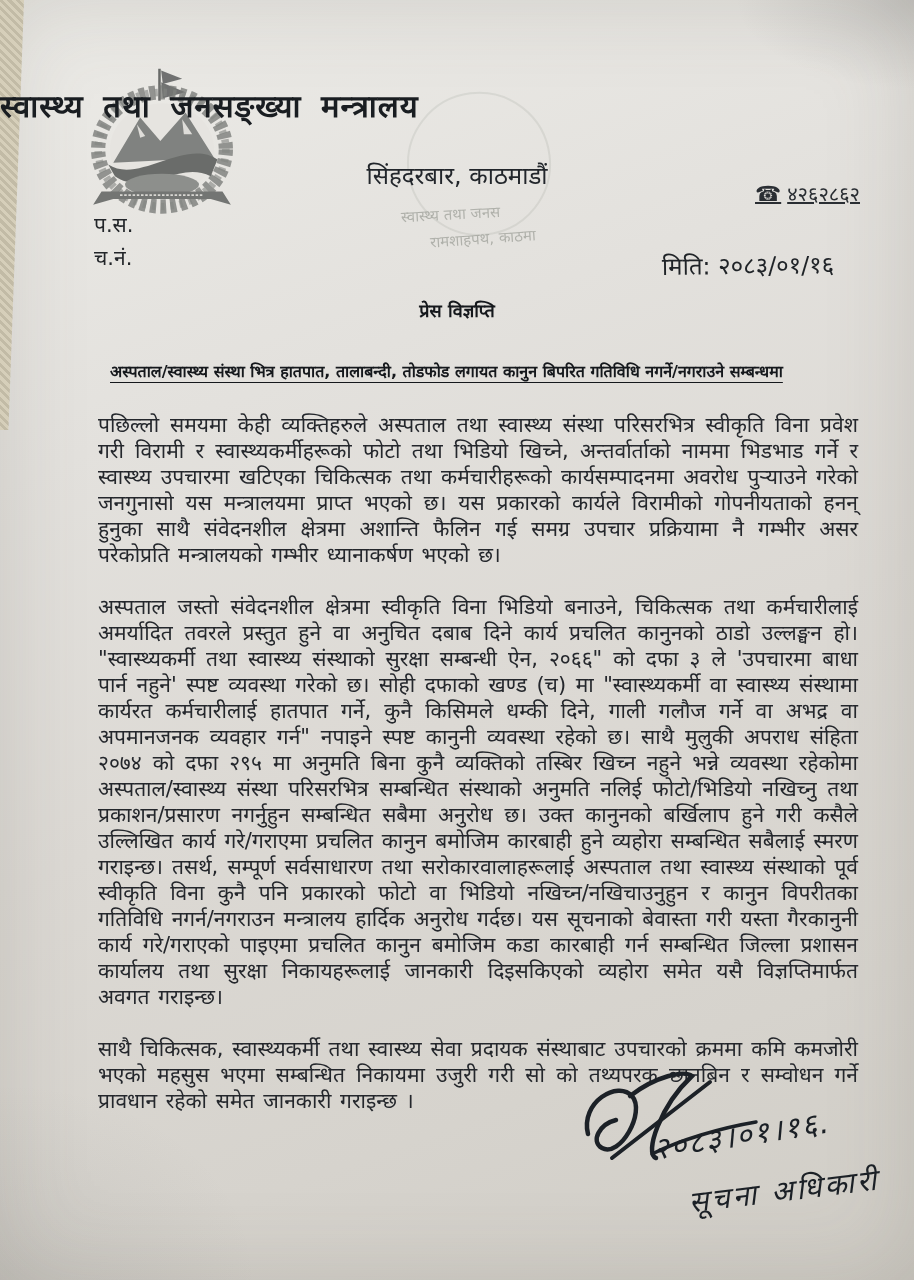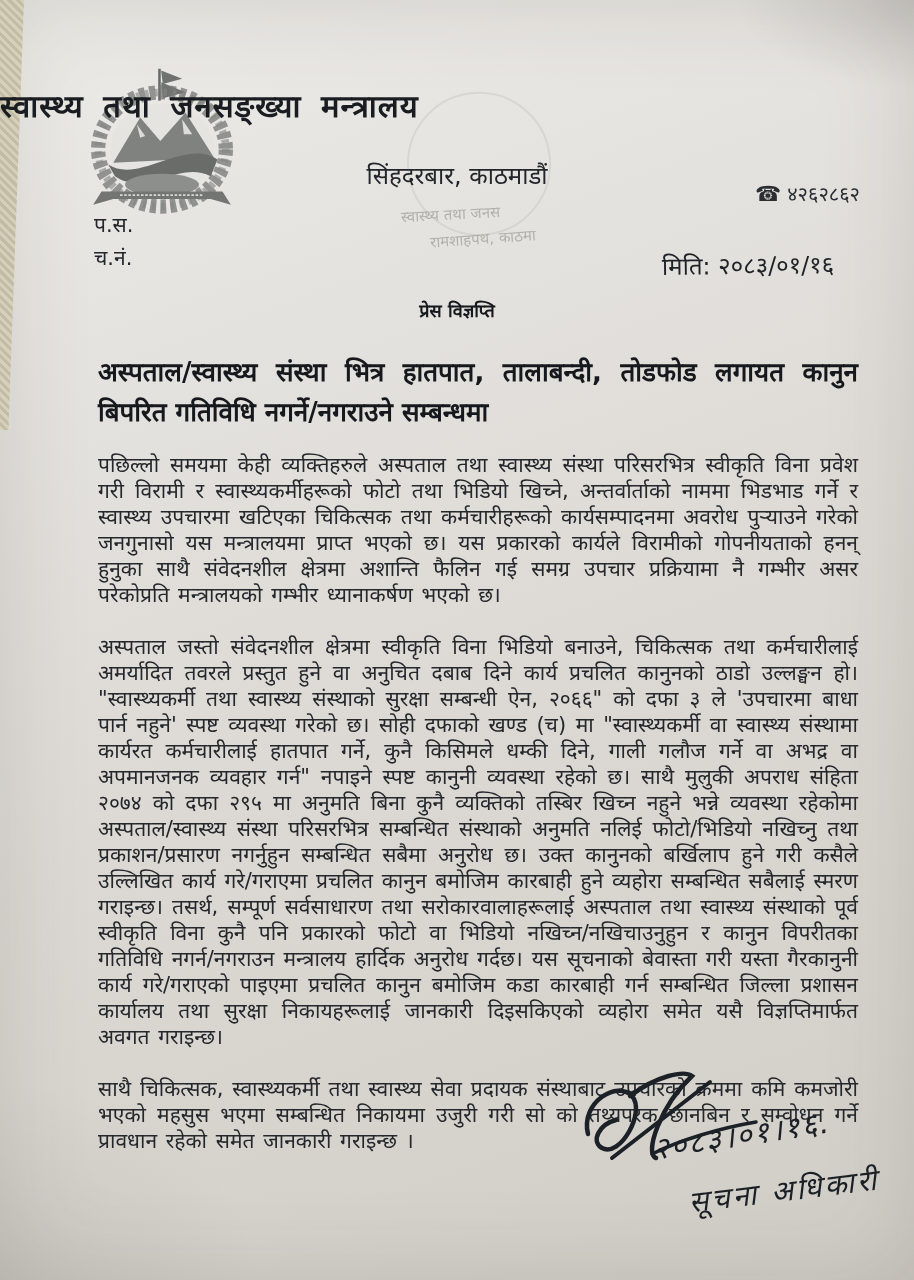--- a/index.html
+++ b/index.html
@@ -33,21 +33,21 @@
   .sheet{position:absolute;inset:0;}
 
   
   .emblem{position:absolute;left:78px;top:56px;width:168px;height:170px;opacity:.82;}
   .gov-line{position:absolute;left:0;right:0;top:50px;text-align:center;
     font-size:25px;letter-spacing:1px;color:#1e2226;}
   .ministry-line{position:absolute;left:0;right:0;top:84px;text-align:left;
     font-size:31px;font-weight:600;letter-spacing:1px;color:#191d21;font-family:Liberation Mono, monospace;}
   .address-line{position:absolute;left:0;right:0;top:148px;text-align:center;
     font-size:24px;color:#22262b;margin-top:10px;}
-  .phone-line{position:absolute;right:54px;top:180px;font-size:20px;color:#2a2e33;}
+  .phone-line{position:absolute;right:54px;top:180px;font-size:20px;color:#2a2e33;text-decoration:underline;}
   .phone-line .glyph{font-size:21px;margin-right:6px;}
 
   
   .stamp{position:absolute;left:378px;top:92px;width:200px;height:160px;
     opacity:.55;transform:rotate(-7deg);pointer-events:none;}
   .stamp .ring{position:absolute;left:30px;top:0;width:140px;height:140px;border-radius:50%;
     border:2px solid rgba(120,126,115,.25);}
   .stamp .s1{position:absolute;left:18px;top:108px;font-size:15px;color:rgba(100,106,96,.75);
     transform:rotate(4deg);white-space:nowrap;}
   .stamp .s2{position:absolute;left:44px;top:136px;font-size:15px;color:rgba(100,106,96,.75);
@@ -56,22 +56,22 @@
   
   .ref-ps{position:absolute;left:94px;top:210px;font-size:21px;}
   .ref-chn{position:absolute;left:94px;top:243px;font-size:21px;text-align:center;}
   .date-line{position:absolute;left:662px;top:248px;font-size:24px;color:#1f2327;
     transform:rotate(-.6deg);}
 
   
   .doc-title{position:absolute;left:0;right:0;top:298px;text-align:center;
     font-size:18px;font-weight:700;color:#15181c;}
   .content{position:absolute;left:98px;right:56px;top:352px;}
-  .subject{font-size:26px;font-weight:700;line-height:40px;text-align:justify;
-    text-underline-offset:5px;color:#15181c;margin:0 0 20px;}
+  .subject{font-size:16px;font-weight:700;line-height:40px;text-align:justify;
+    text-decoration:underline;text-underline-offset:5px;color:#15181c;margin:0 12px 20px;}
   .content p.body-par{font-size:21px;line-height:26px;text-align:justify;
     word-spacing:2px;margin:0 0 26px;color:#24272c;}
 
   
   .sig{position:absolute;left:560px;top:1062px;width:340px;height:190px;pointer-events:none;}
   .sig svg{position:absolute;left:0;top:0;}
   .sig-date{position:absolute;left:92px;top:52px;font-size:30px;font-style:italic;
     color:#1b2026;transform:rotate(-9deg);letter-spacing:2px;white-space:nowrap;}
   .sig-title{position:absolute;left:128px;top:108px;font-size:29px;font-style:italic;
     color:#1b2026;transform:rotate(-7deg);letter-spacing:3px;white-space:nowrap;}

